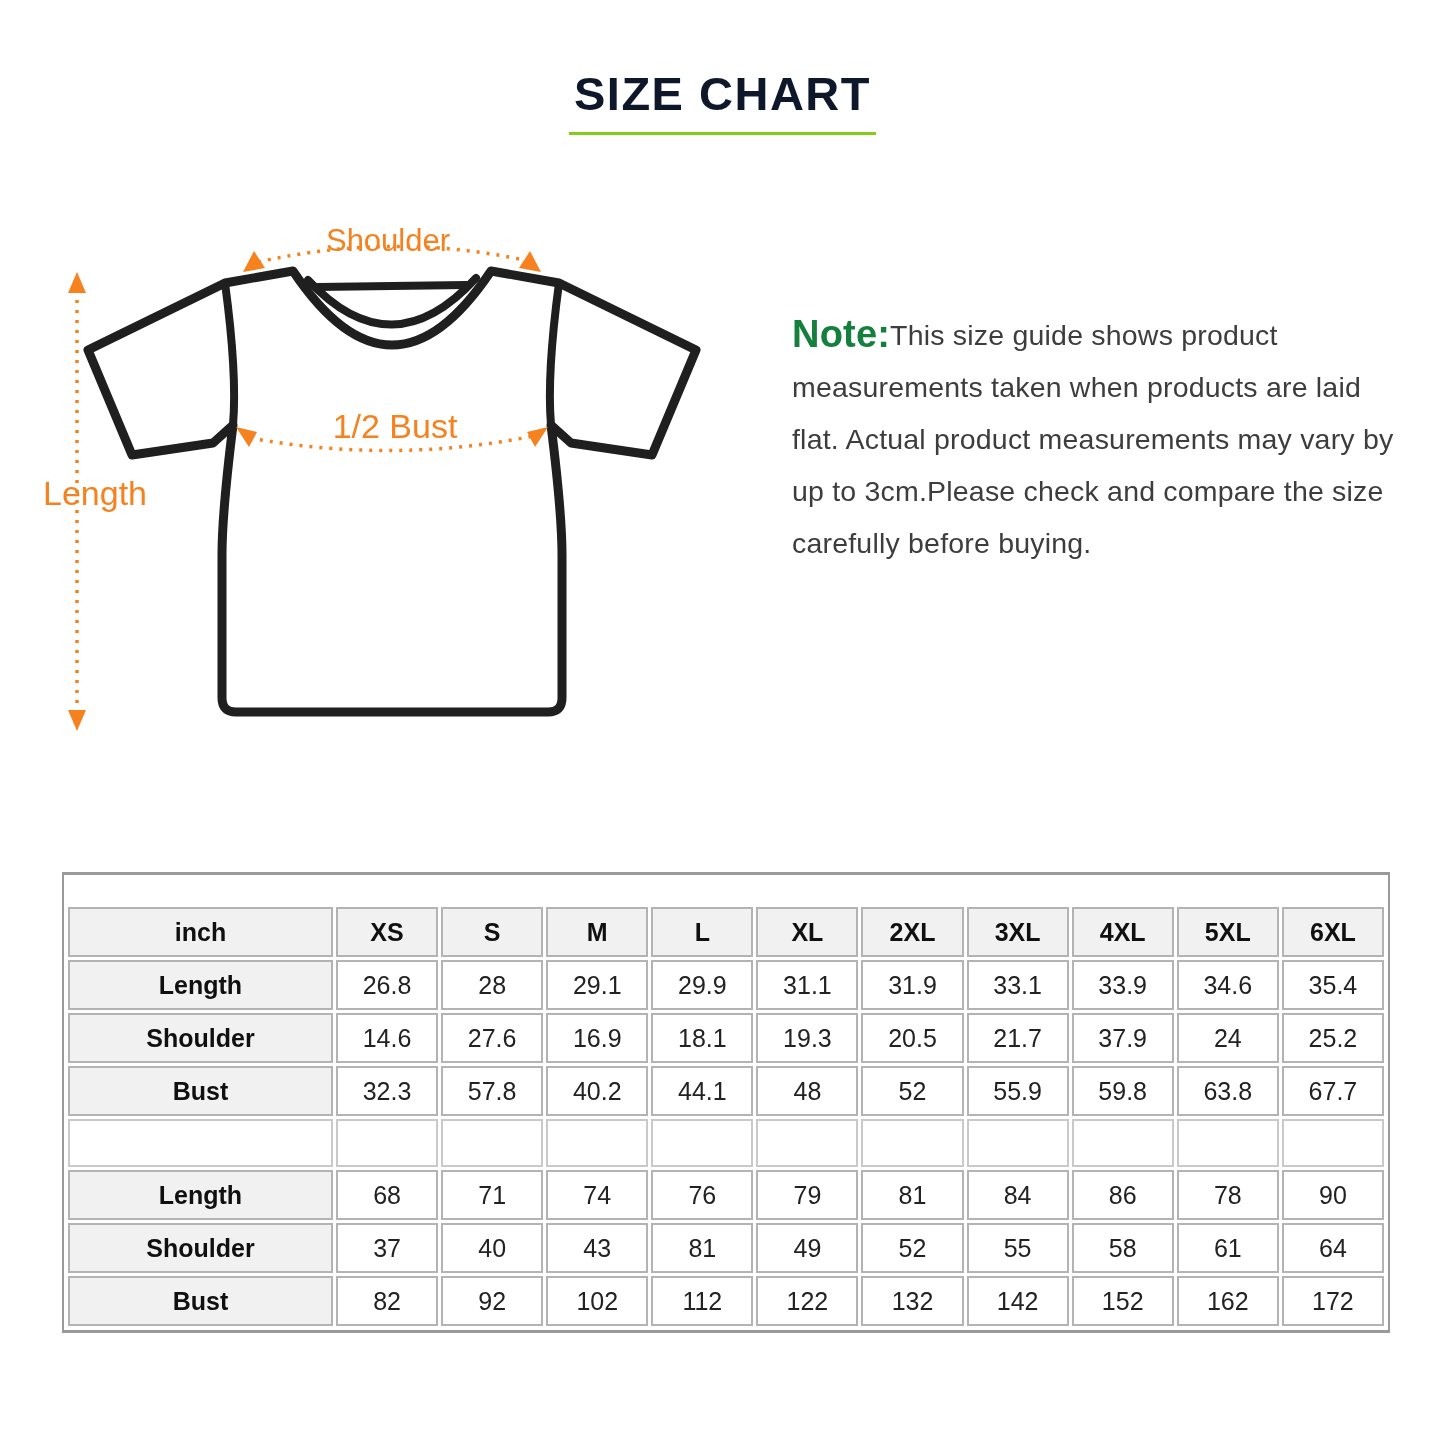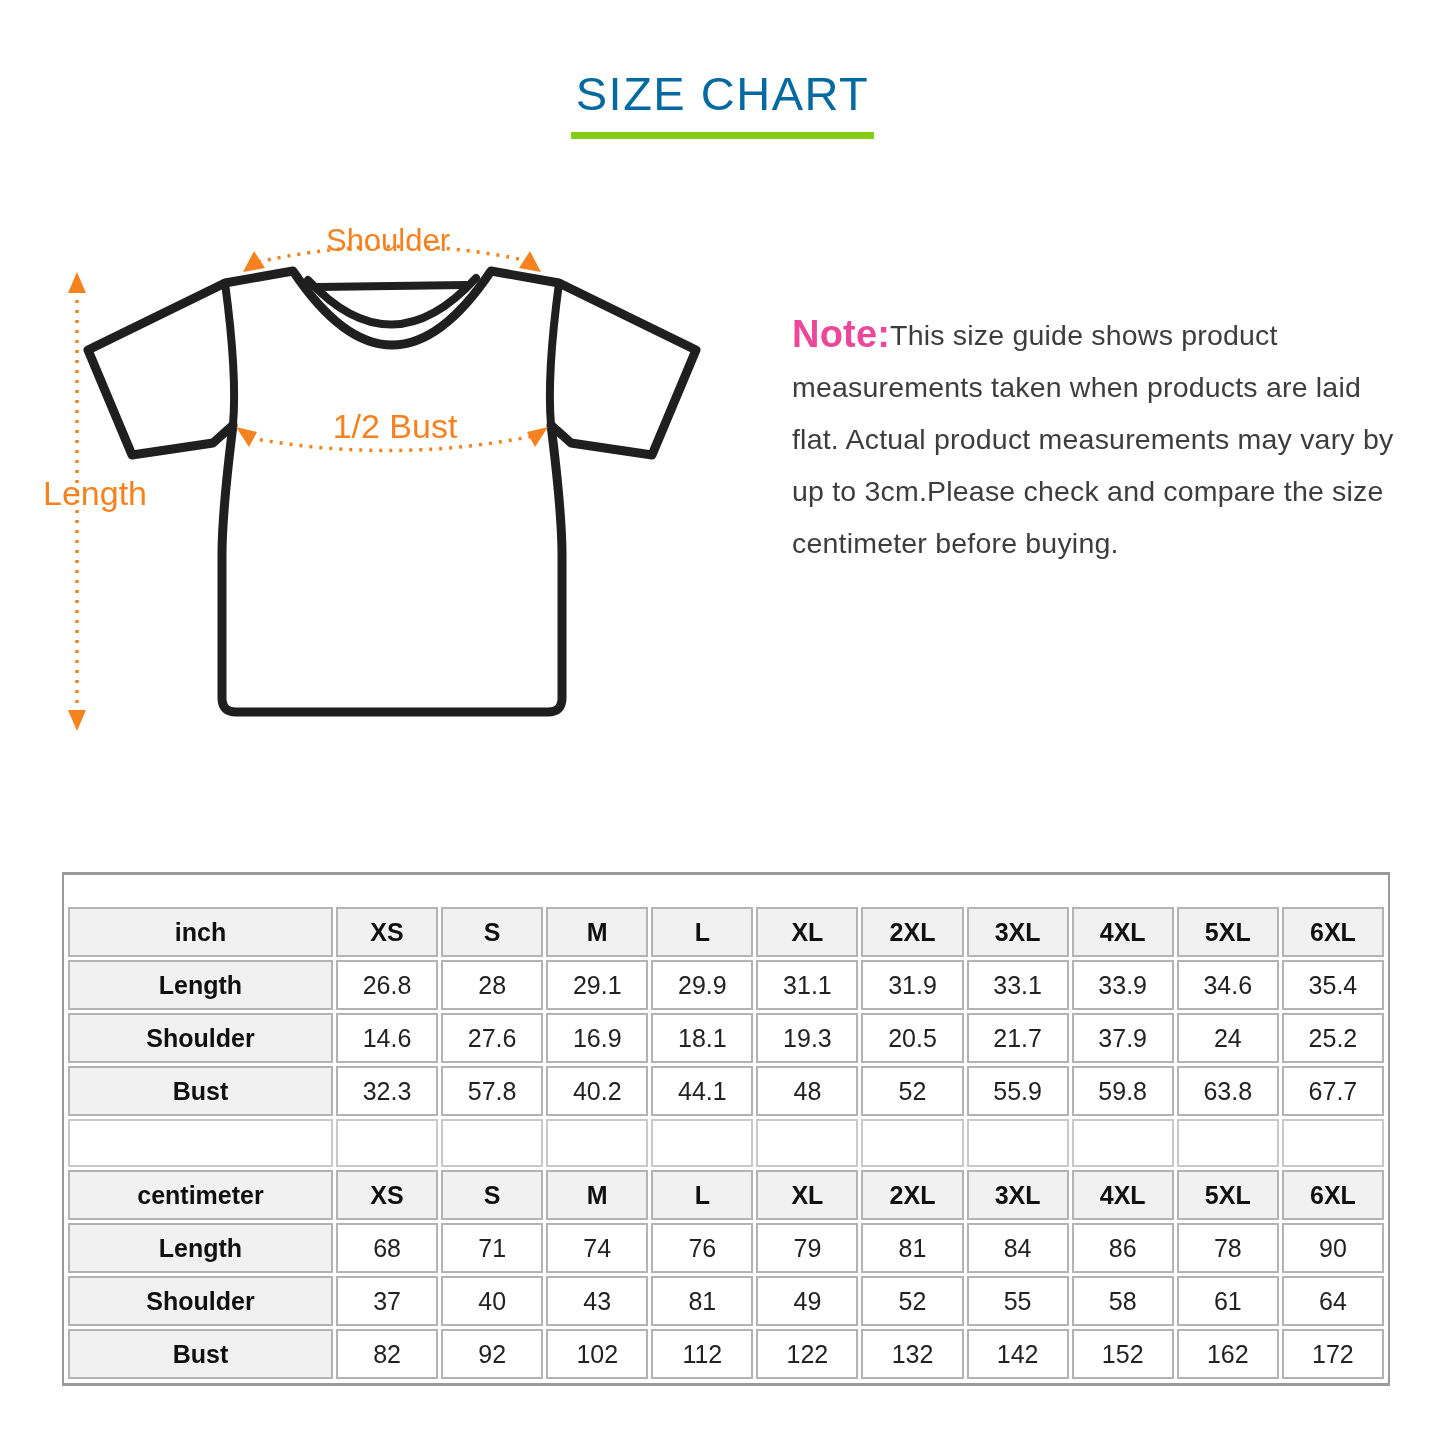--- a/index.html
+++ b/index.html
@@ -3,22 +3,22 @@
 <meta charset="utf-8">
 <style>
   html,body { margin:0; padding:0; }
   body {
     width:1445px; height:1445px; position:relative;
     background:#ffffff; font-family:"Liberation Sans", sans-serif;
     overflow:hidden;
   }
   .title-wrap { position:absolute; top:66px; left:0; width:100%; text-align:center; }
   .title-wrap span {
-    display:inline-block; font-size:47px; font-weight:normal; color:#0369a1;
-    letter-spacing:1.5px; border-bottom:7px solid #84cc16; padding:0 5px 11px 5px;
+    display:inline-block; font-size:47px; font-weight:bold; color:#0f172a;
+    letter-spacing:1.5px; border-bottom:3px solid #84cc16; padding:0 5px 11px 5px;
   }
   .diagram-svg { position:absolute; left:30px; top:210px; width:700px; height:550px; }
   .diagram-svg text { font-family:"Liberation Sans", sans-serif; }
   .note {
     position:absolute; left:792px; top:308px; width:612px;
     font-size:28.5px; line-height:52px; color:#3d3d3d; letter-spacing:0.2px;
   }
   .note .note-label {
     font-size:38px; font-weight:bold; vertical-align:-2px;
   }
@@ -67,21 +67,21 @@
   <polygon points="243,272 265,268 254,251" fill="#f5821f"></polygon>
   <polygon points="541,272 519,268 530,251" fill="#f5821f"></polygon>
   <text x="388" y="251" text-anchor="middle" font-size="31" fill="#f5821f">Shoulder</text>
 
   <path d="M 250 438 Q 392 464 534 436" fill="none" stroke="#f5821f" stroke-width="3.5" stroke-dasharray="3 7"></path>
   <polygon points="236,427 257,432 249,447" fill="#f5821f"></polygon>
   <polygon points="548,427 527,432 535,447" fill="#f5821f"></polygon>
   <text x="395" y="438" text-anchor="middle" font-size="34" fill="#f5821f">1/2 Bust</text>
 </svg>
 
-<div class="note"><span class="note-label" style="color:#ec4899;">Note:</span><span>This size guide shows product measurements taken when products are laid flat. Actual product measurements may vary by up to 3cm.Please check and compare the size centimeter before buying.</span></div>
+<div class="note"><span class="note-label" style="color:#15803d;">Note:</span><span>This size guide shows product measurements taken when products are laid flat. Actual product measurements may vary by up to 3cm.Please check and compare the size carefully before buying.</span></div>
 
 <div class="table-frame">
   <table class="size-table">
     <colgroup>
         <col class="label-col">
         <col>
         <col>
         <col>
         <col>
         <col>
@@ -151,33 +151,20 @@
           <td class="val empty"></td>
           <td class="val empty"></td>
           <td class="val empty"></td>
           <td class="val empty"></td>
           <td class="val empty"></td>
           <td class="val empty"></td>
           <td class="val empty"></td>
           <td class="val empty"></td>
         </tr>
         <tr>
-          <td class="lbl">centimeter</td>
-          <td class="lbl">XS</td>
-          <td class="lbl">S</td>
-          <td class="lbl">M</td>
-          <td class="lbl">L</td>
-          <td class="lbl">XL</td>
-          <td class="lbl">2XL</td>
-          <td class="lbl">3XL</td>
-          <td class="lbl">4XL</td>
-          <td class="lbl">5XL</td>
-          <td class="lbl">6XL</td>
-        </tr>
-        <tr>
           <td class="lbl">Length</td>
           <td class="val">68</td>
           <td class="val">71</td>
           <td class="val">74</td>
           <td class="val">76</td>
           <td class="val">79</td>
           <td class="val">81</td>
           <td class="val">84</td>
           <td class="val">86</td>
           <td class="val">78</td>

